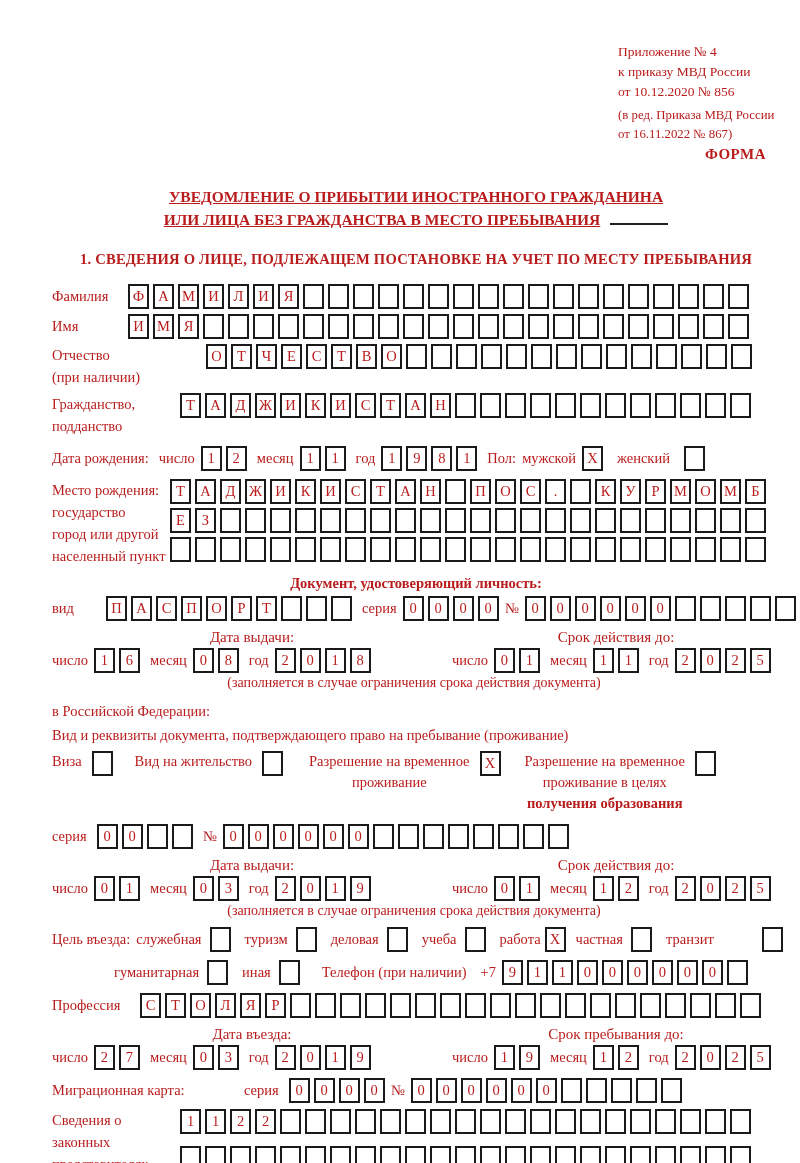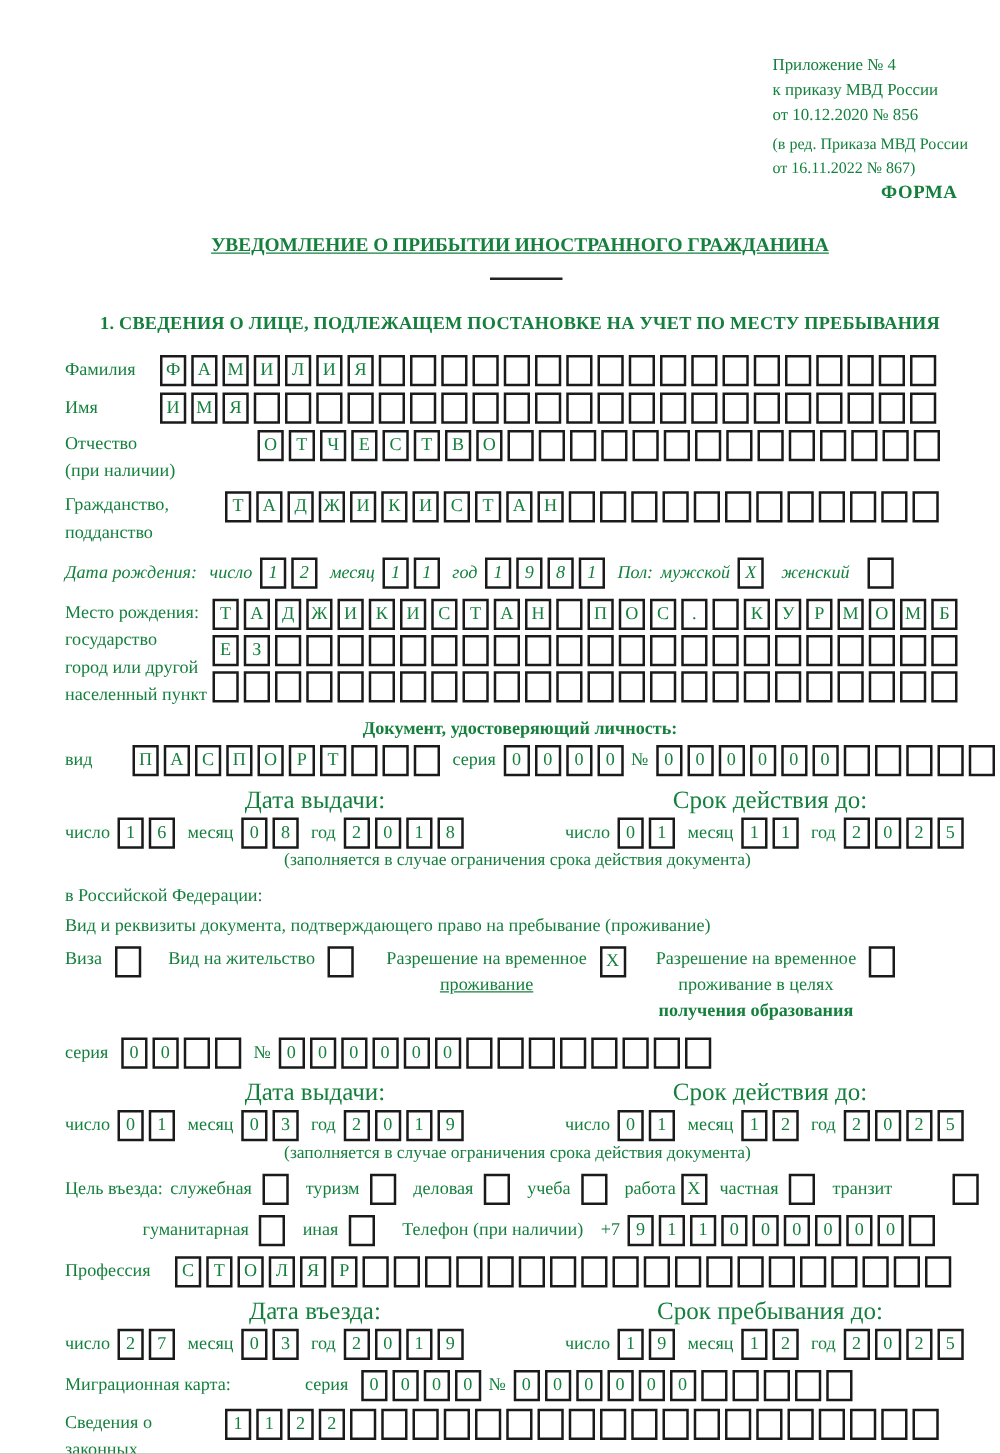--- a/index.html
+++ b/index.html
@@ -1,17 +1,17 @@
 <!DOCTYPE html>
 <html><head>
 <meta charset="utf-8">
 <style>
   html,body{margin:0;padding:0;background:#888;}
   .page{
-    width:800px;height:1163px;margin:0 auto;background:#fff;color:#15803d;
+    width:800px;height:1163px;margin:0 auto;background:#fff;color:#b91c1c;
     font-family:"Liberation Serif","DejaVu Serif",serif;
     box-sizing:border-box;position:relative;
     padding:40px 20px 0 52px;overflow:hidden;
   }
   .annex{position:absolute;left:618px;top:42px;font-size:13.5px;line-height:20px;}
   .annex-note{margin-top:4px;font-size:12.8px;line-height:19px;}
   .form-word{text-align:right;padding-right:14px;font-weight:bold;font-size:15px;margin-top:106px;letter-spacing:.5px;}
   .title{text-align:center;font-weight:bold;font-size:15.5px;line-height:23px;margin-top:22px;text-decoration:underline;}
   .blank-line{display:inline-block;width:58px;border-bottom:2px solid #222;margin-left:10px;height:14px;}
   .sec1{text-align:center;font-weight:bold;font-size:14.6px;margin-top:20px;letter-spacing:.2px;}
@@ -27,21 +27,21 @@
   .boxes{display:flex;gap:4px;flex:0 0 auto;}
   .bx{
     box-sizing:border-box;flex:0 0 auto;width:21px;height:25px;
     border:2px solid #1a1a1a;display:flex;align-items:center;justify-content:center;
     font-size:14.5px;line-height:1;background:#fff;
   }
   .stack{display:flex;flex-direction:column;gap:4px;}
   .mr6{margin-right:6px;} .mr10{margin-right:10px;} .mr14{margin-right:14px;}
   .ml8{margin-left:8px;} .ml14{margin-left:14px;}
   .center-b{text-align:center;font-weight:bold;font-size:14.5px;margin:8px 0 4px 0;}
-  .dhead{display:flex;margin:8px 0 2px 0;font-size:20px;}
+  .dhead{display:flex;margin:8px 0 2px 0;font-size:15px;}
   .dhead .l{width:400px;text-align:center;}
   .dhead .r{flex:1;text-align:center;}
   .drow{display:flex;align-items:center;margin-bottom:2px;}
   .lpart{width:400px;display:flex;align-items:center;}
   .rpart{flex:1;display:flex;align-items:center;}
   .note-r{text-align:center;font-size:14px;padding-right:4px;margin:2px 0 8px 0;}
   .para{line-height:24px;margin:4px 0 2px 0;}
   .opt-row{display:flex;align-items:flex-start;margin:4px 0 10px 0;}
   .opt{display:flex;align-items:flex-start;}
   .opt .olbl{text-align:center;line-height:21px;}
@@ -61,21 +61,21 @@
     <div class="annex-note">
       <div>(в ред. Приказа МВД России</div>
       <div>от 16.11.2022 № 867)</div>
     </div>
   </div>
 
   <div class="form-word">ФОРМА</div>
 
   <div class="title">
     <div>УВЕДОМЛЕНИЕ О ПРИБЫТИИ ИНОСТРАННОГО ГРАЖДАНИНА</div>
-    <div><span class="blank-line"></span></div>
+    <div><span>ИЛИ ЛИЦА БЕЗ ГРАЖДАНСТВА В МЕСТО ПРЕБЫВАНИЯ</span><span class="blank-line"></span></div>
   </div>
 
   <div class="sec1">1. СВЕДЕНИЯ О ЛИЦЕ, ПОДЛЕЖАЩЕМ ПОСТАНОВКЕ НА УЧЕТ ПО МЕСТУ ПРЕБЫВАНИЯ</div>
 
   <div class="form">
 
     <div class="frow">
       <div class="lbl w75">Фамилия</div>
       <div class="boxes">
           <span class="bx">Ф</span>
@@ -193,21 +193,21 @@
           <span class="bx"></span>
           <span class="bx"></span>
           <span class="bx"></span>
           <span class="bx"></span>
           <span class="bx"></span>
           <span class="bx"></span>
           <span class="bx"></span>
         </div>
     </div>
 
-    <div class="frow" style="margin-top:9px;font-style:italic;">
+    <div class="frow" style="margin-top:9px;">
       <span class="lbl mr10">Дата рождения:</span>
       <span class="lbl mr6">число</span>
       <span class="boxes mr10">
           <span class="bx">1</span>
           <span class="bx">2</span>
         </span>
       <span class="lbl mr6">месяц</span>
       <span class="boxes mr10">
           <span class="bx">1</span>
           <span class="bx">1</span>
@@ -410,21 +410,21 @@
         <span class="olbl">Виза</span>
         <span class="bx"></span>
       </div>
       <div class="opt" style="margin-right:26px;">
         <span class="olbl">Вид на жительство</span>
         <span class="bx"></span>
       </div>
       <div class="opt" style="margin-right:24px;">
         <span class="olbl">
           <span style="display:block;">Разрешение на временное</span>
-          <span style="display:block;text-decoration:underline;">проживание</span>
+          <span style="display:block;">проживание</span>
         </span>
         <span class="bx">X</span>
       </div>
       <div class="opt">
         <span class="olbl">
           <span style="display:block;">Разрешение на временное</span>
           <span style="display:block;">проживание в целях</span>
           <span style="display:block;font-weight:bold;">получения образования</span>
         </span>
         <span class="bx"></span>

